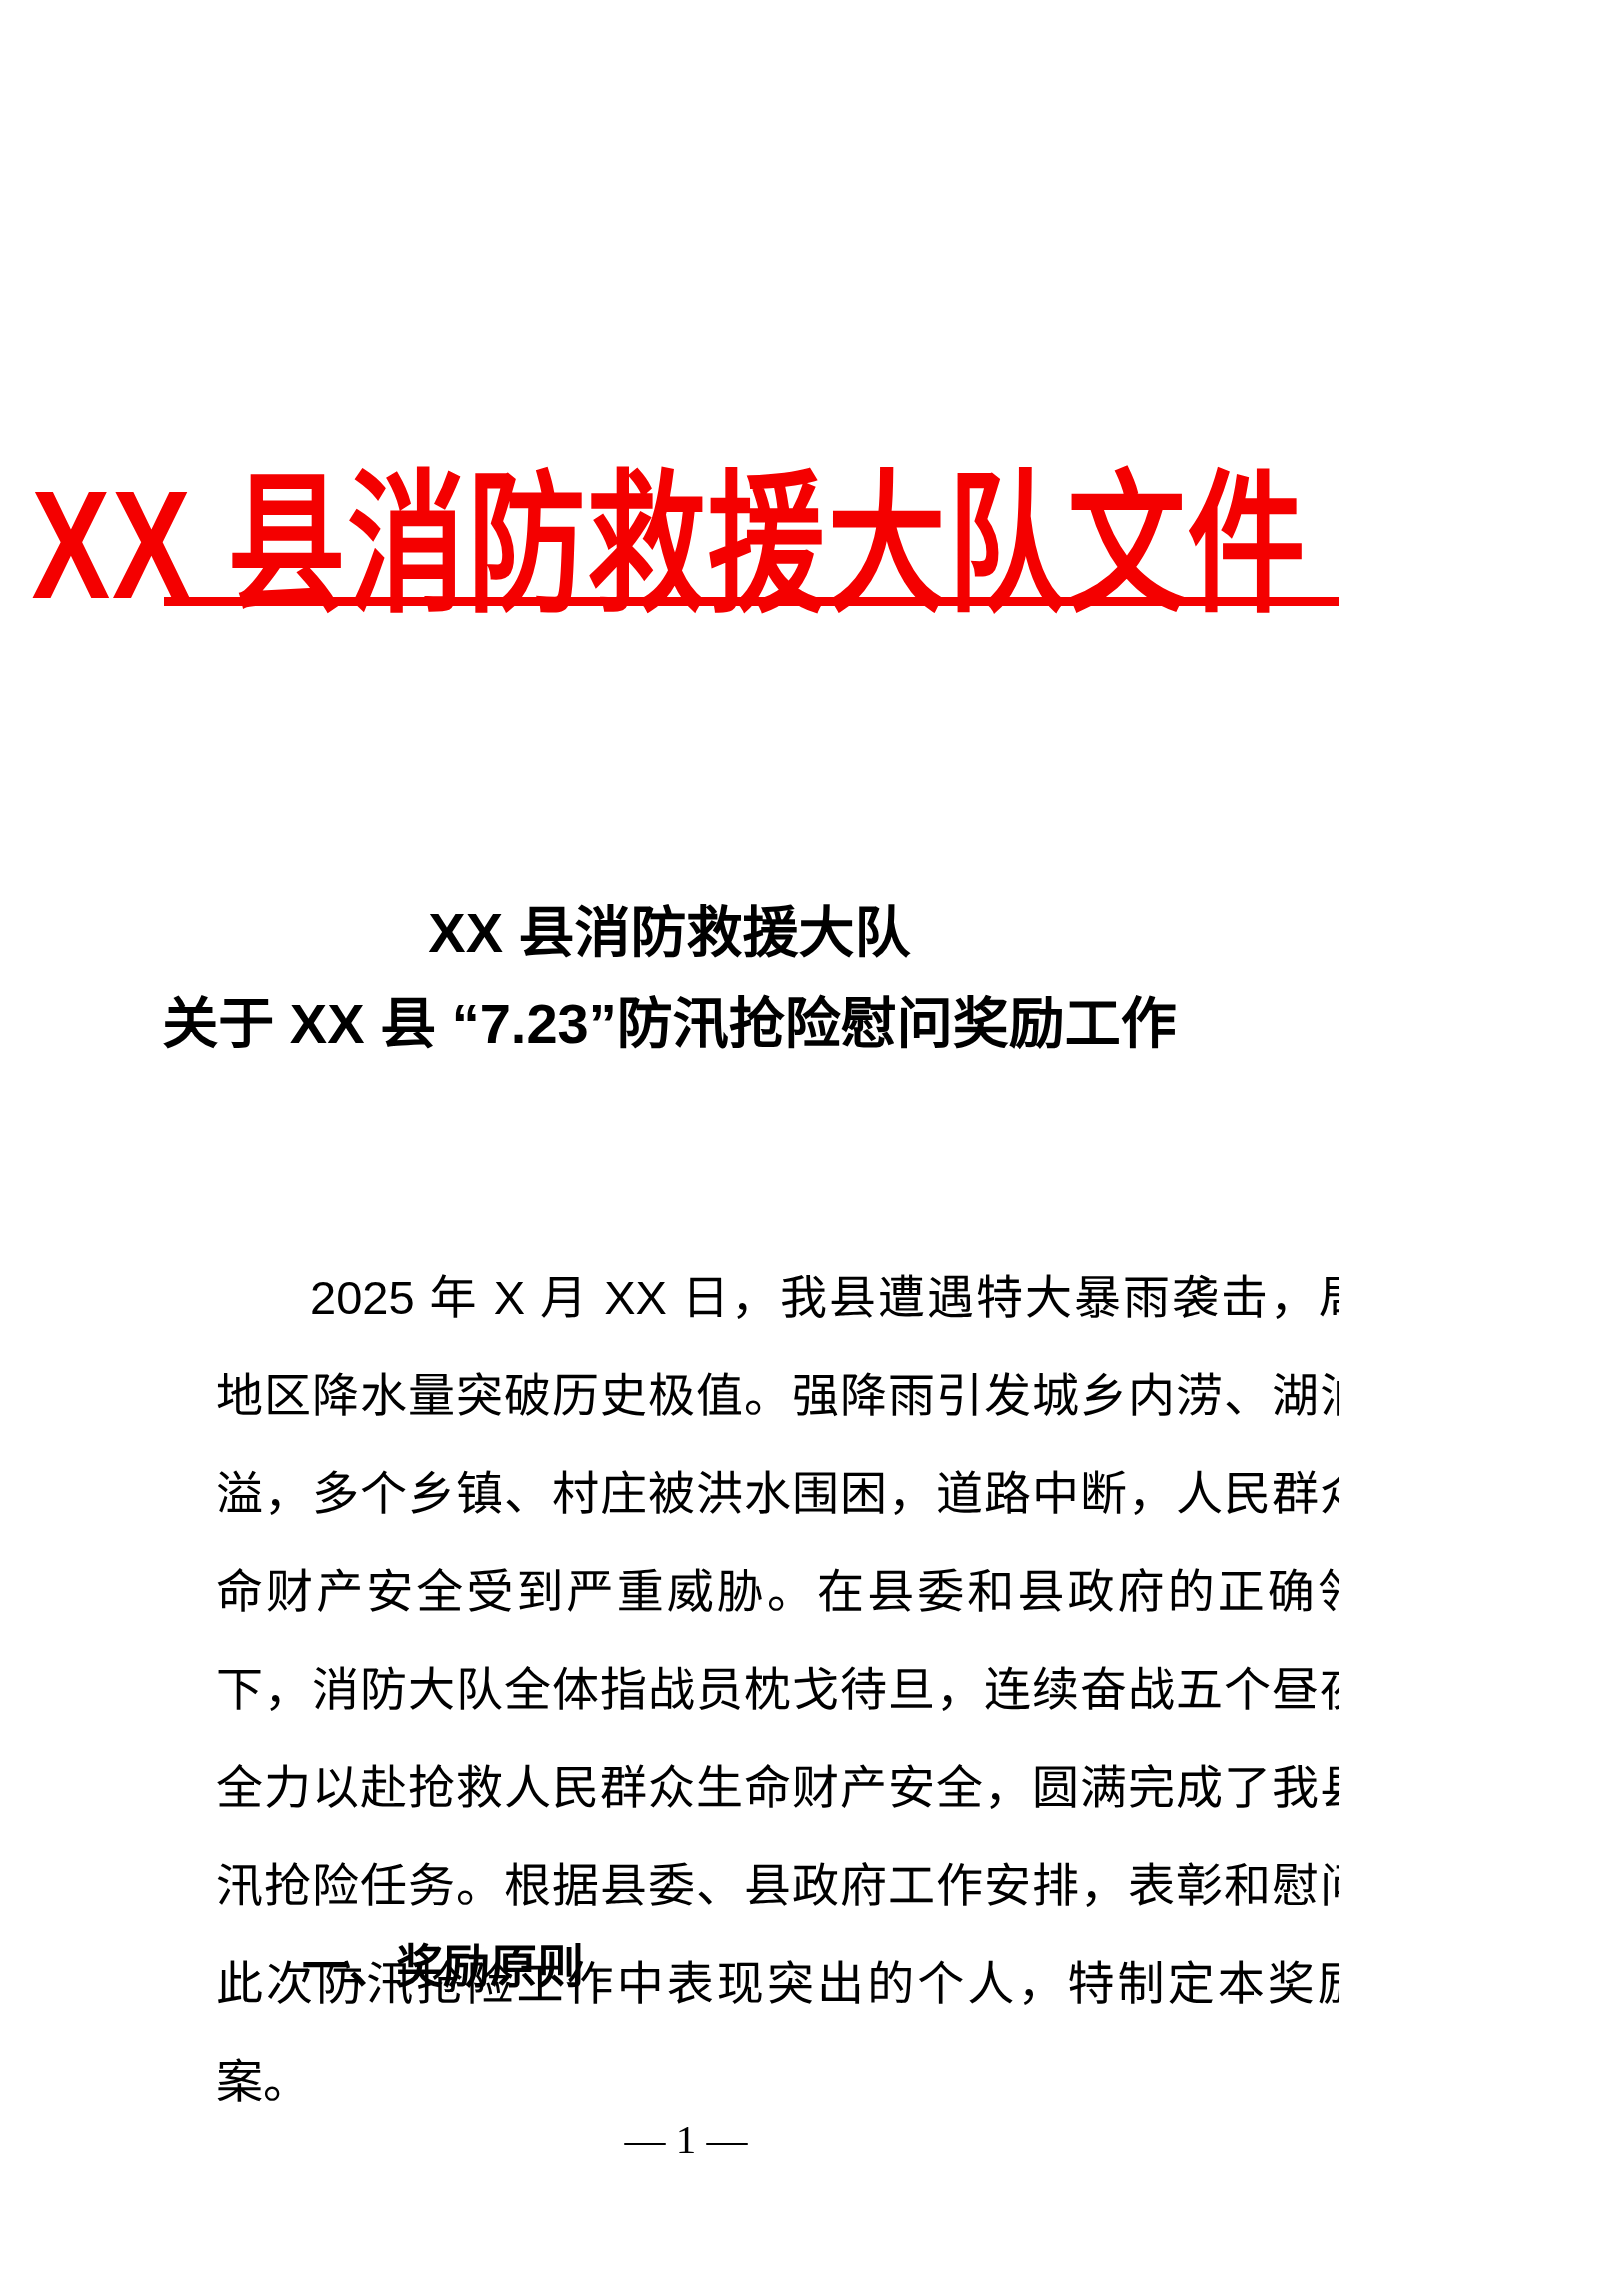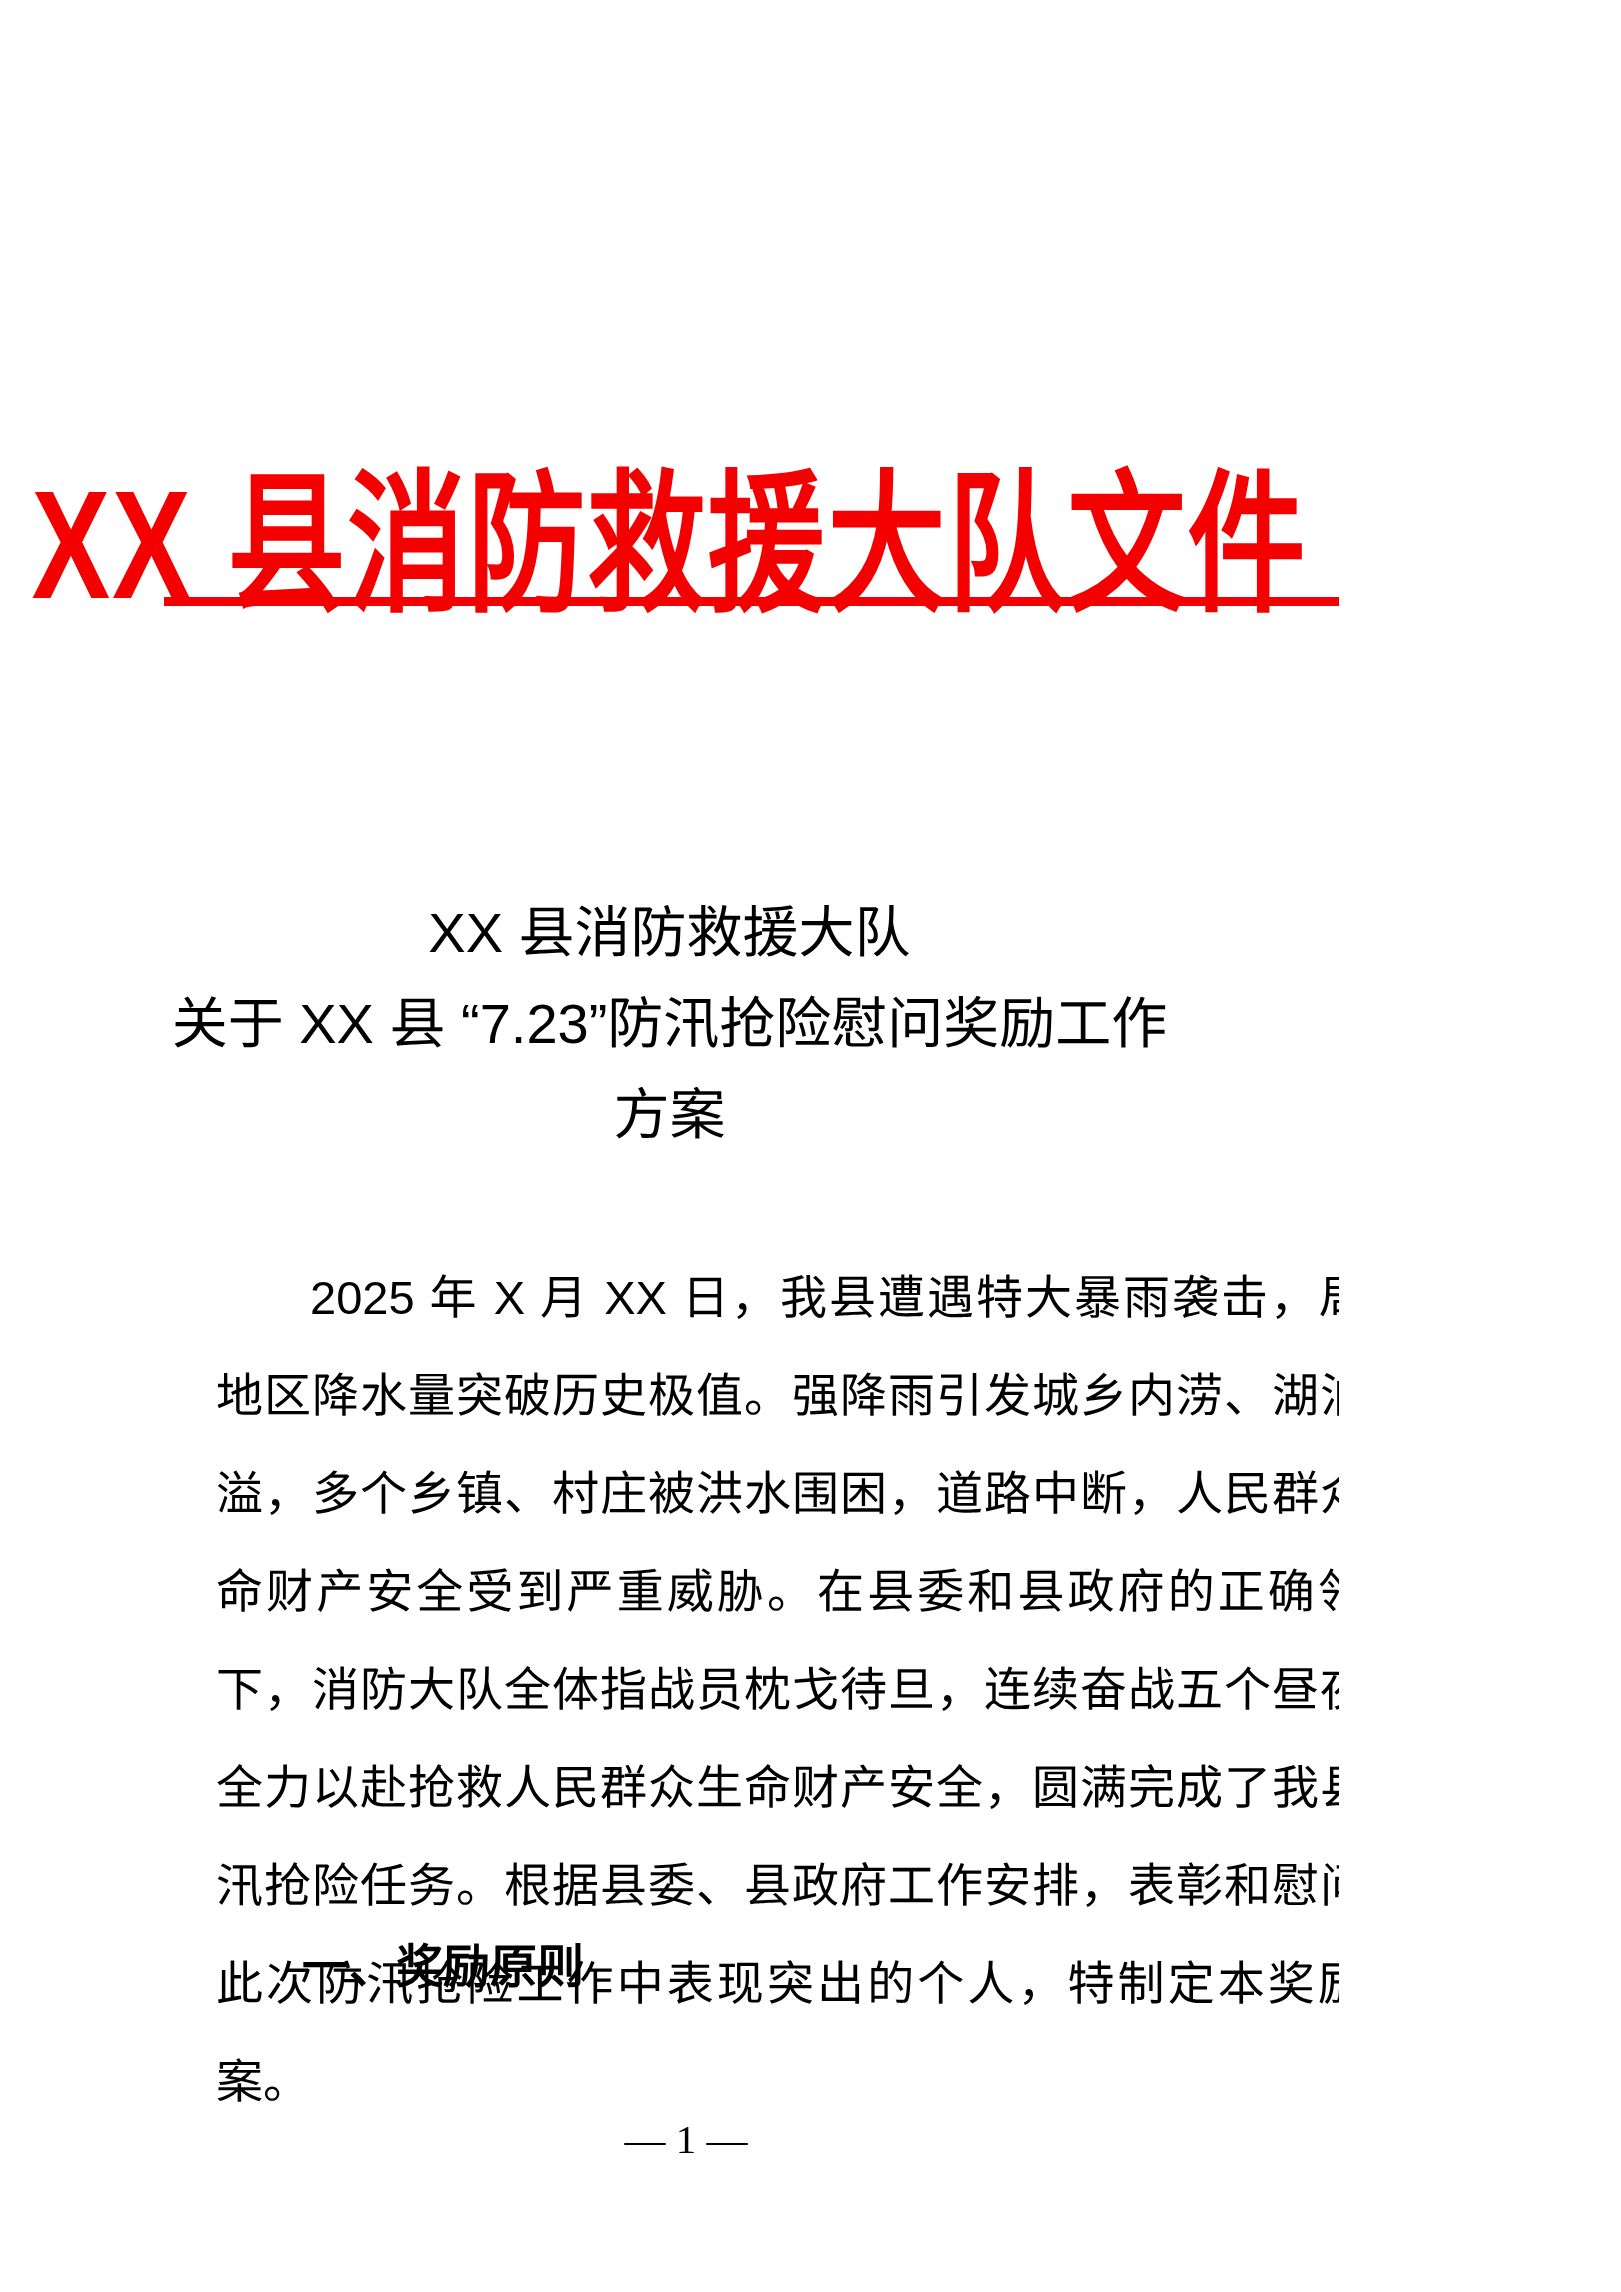--- a/index.html
+++ b/index.html
@@ -42,21 +42,21 @@
   }
   
   .doc-title {
     position: absolute;
     top: 887px;
     left: 78px;
     right: 78px;
     text-align: center;
     font-size: 56px;
     line-height: 91px;
-    font-weight: 400;
+    font-weight: 700;
     color: #000000;
   }
   
   .body-text {
     position: absolute;
     top: 1241px;
     left: 208px;
     width: 1215px;
     font-size: 47px;
     line-height: 98px;
@@ -99,21 +99,20 @@
 
 <div class="page" style="background: rgb(255, 255, 255);">
 
   <div class="red-banner">XX 县消防救援大队文件</div>
 
   <div class="red-divider"></div>
 
   <div class="doc-title">
     <div>XX 县消防救援大队</div>
     <div>关于 XX 县 “7.23”防汛抢险慰问奖励工作</div>
-    <div>方案</div>
   </div>
 
   <div class="body-text">
     <p>2025 年 X 月 XX 日，我县遭遇特大暴雨袭击，局部地区降水量突破历史极值。强降雨引发城乡内涝、湖泊外溢，多个乡镇、村庄被洪水围困，道路中断，人民群众生命财产安全受到严重威胁。在县委和县政府的正确领导下，消防大队全体指战员枕戈待旦，连续奋战五个昼夜，全力以赴抢救人民群众生命财产安全，圆满完成了我县防汛抢险任务。根据县委、县政府工作安排，表彰和慰问在此次防汛抢险工作中表现突出的个人，特制定本奖励方案。</p>
   </div>
 
   <div class="section-heading">一、奖励原则</div>
 
   <div class="page-number">— 1 —</div>
 

